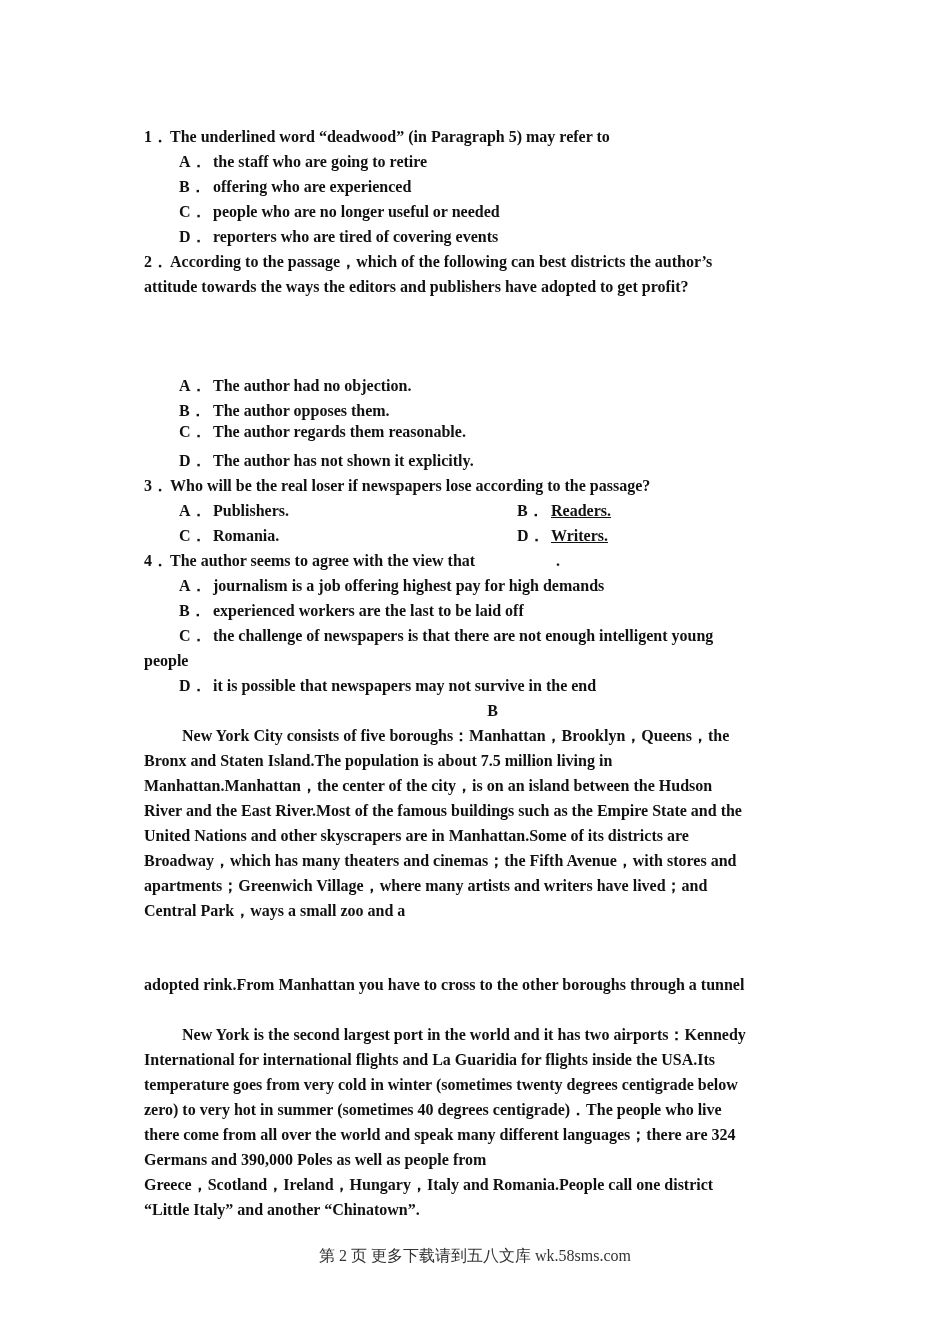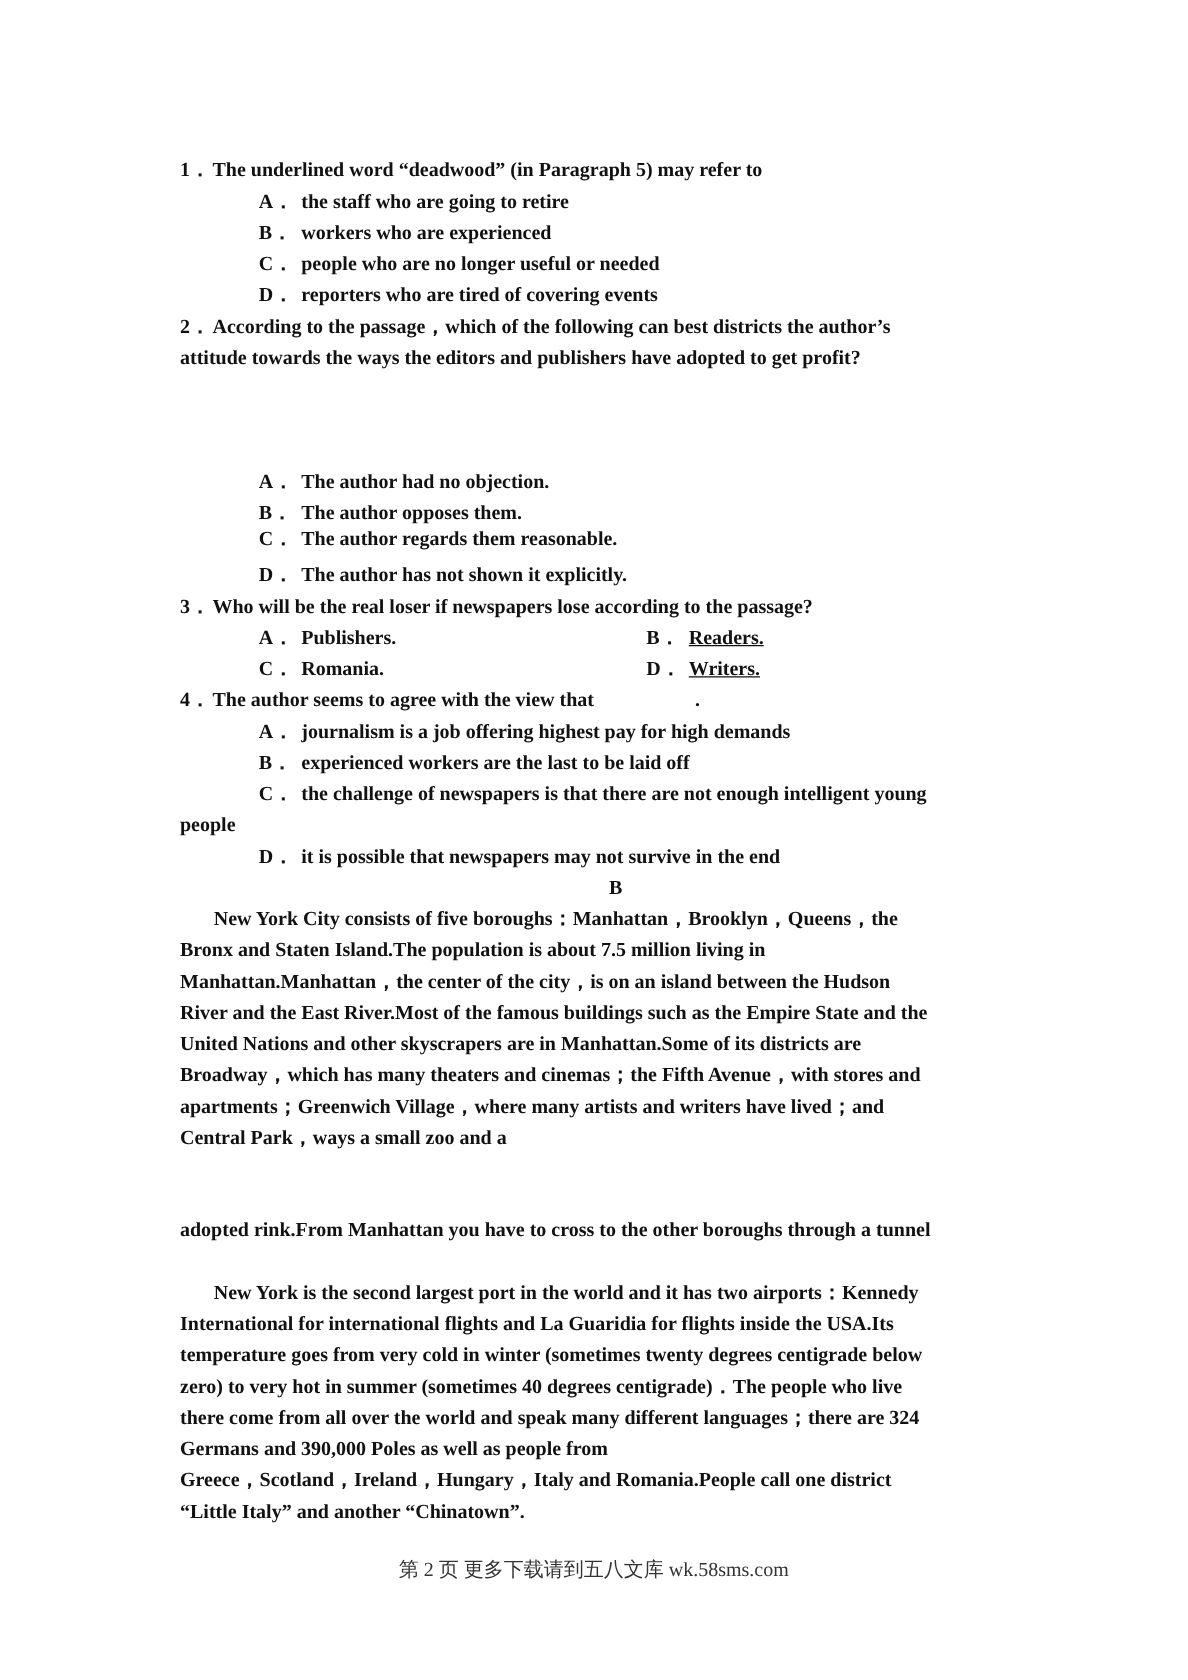--- a/index.html
+++ b/index.html
@@ -8,46 +8,46 @@
     .ln {
       position: absolute;
       left: 144px;
       font-family: "Liberation Serif", serif;
       font-weight: bold;
       font-size: 16px;
       line-height: 20px;
       color: #111111;
       white-space: nowrap;
     }
-    .opt { left: 179px; margin-left: 28px; }
+    .opt { left: 179px; }
     .opt2 { left: 517px; text-decoration: underline; }
     .lbl { display: inline-block; width: 34px; }
     .qn { display: inline-block; width: 26px; }
-    .indent { left: 171px; }
+    .indent { left: 182px; }
     .center { left: 0; width: 985px; text-align: center; }
     .footer {
       position: absolute; left: 0; width: 950px; top: 1246px;
       text-align: center;
       font-family: "Liberation Serif", serif;
       font-size: 16px; color: #333333;
     }
   </style>
 </head>
 <body>
 
 <div class="page">
 
   <div class="ln" style="top:127px">
     <span class="qn">1．</span><span>The underlined word “deadwood” (in Paragraph 5) may refer to</span>
   </div>
   <div class="ln opt" style="top:152px">
     <span class="lbl">A．</span><span>the staff who are going to retire</span>
   </div>
   <div class="ln opt" style="top:177px">
-    <span class="lbl">B．</span><span>workers who are experienced</span>
+    <span class="lbl">B．</span><span>offering who are experienced</span>
   </div>
   <div class="ln opt" style="top:202px">
     <span class="lbl">C．</span><span>people who are no longer useful or needed</span>
   </div>
   <div class="ln opt" style="top:227px">
     <span class="lbl">D．</span><span>reporters who are tired of covering events</span>
   </div>
 
   <div class="ln" style="top:252px">
     <span class="qn">2．</span><span>According to the passage，which of the following can best districts the author’s</span>

